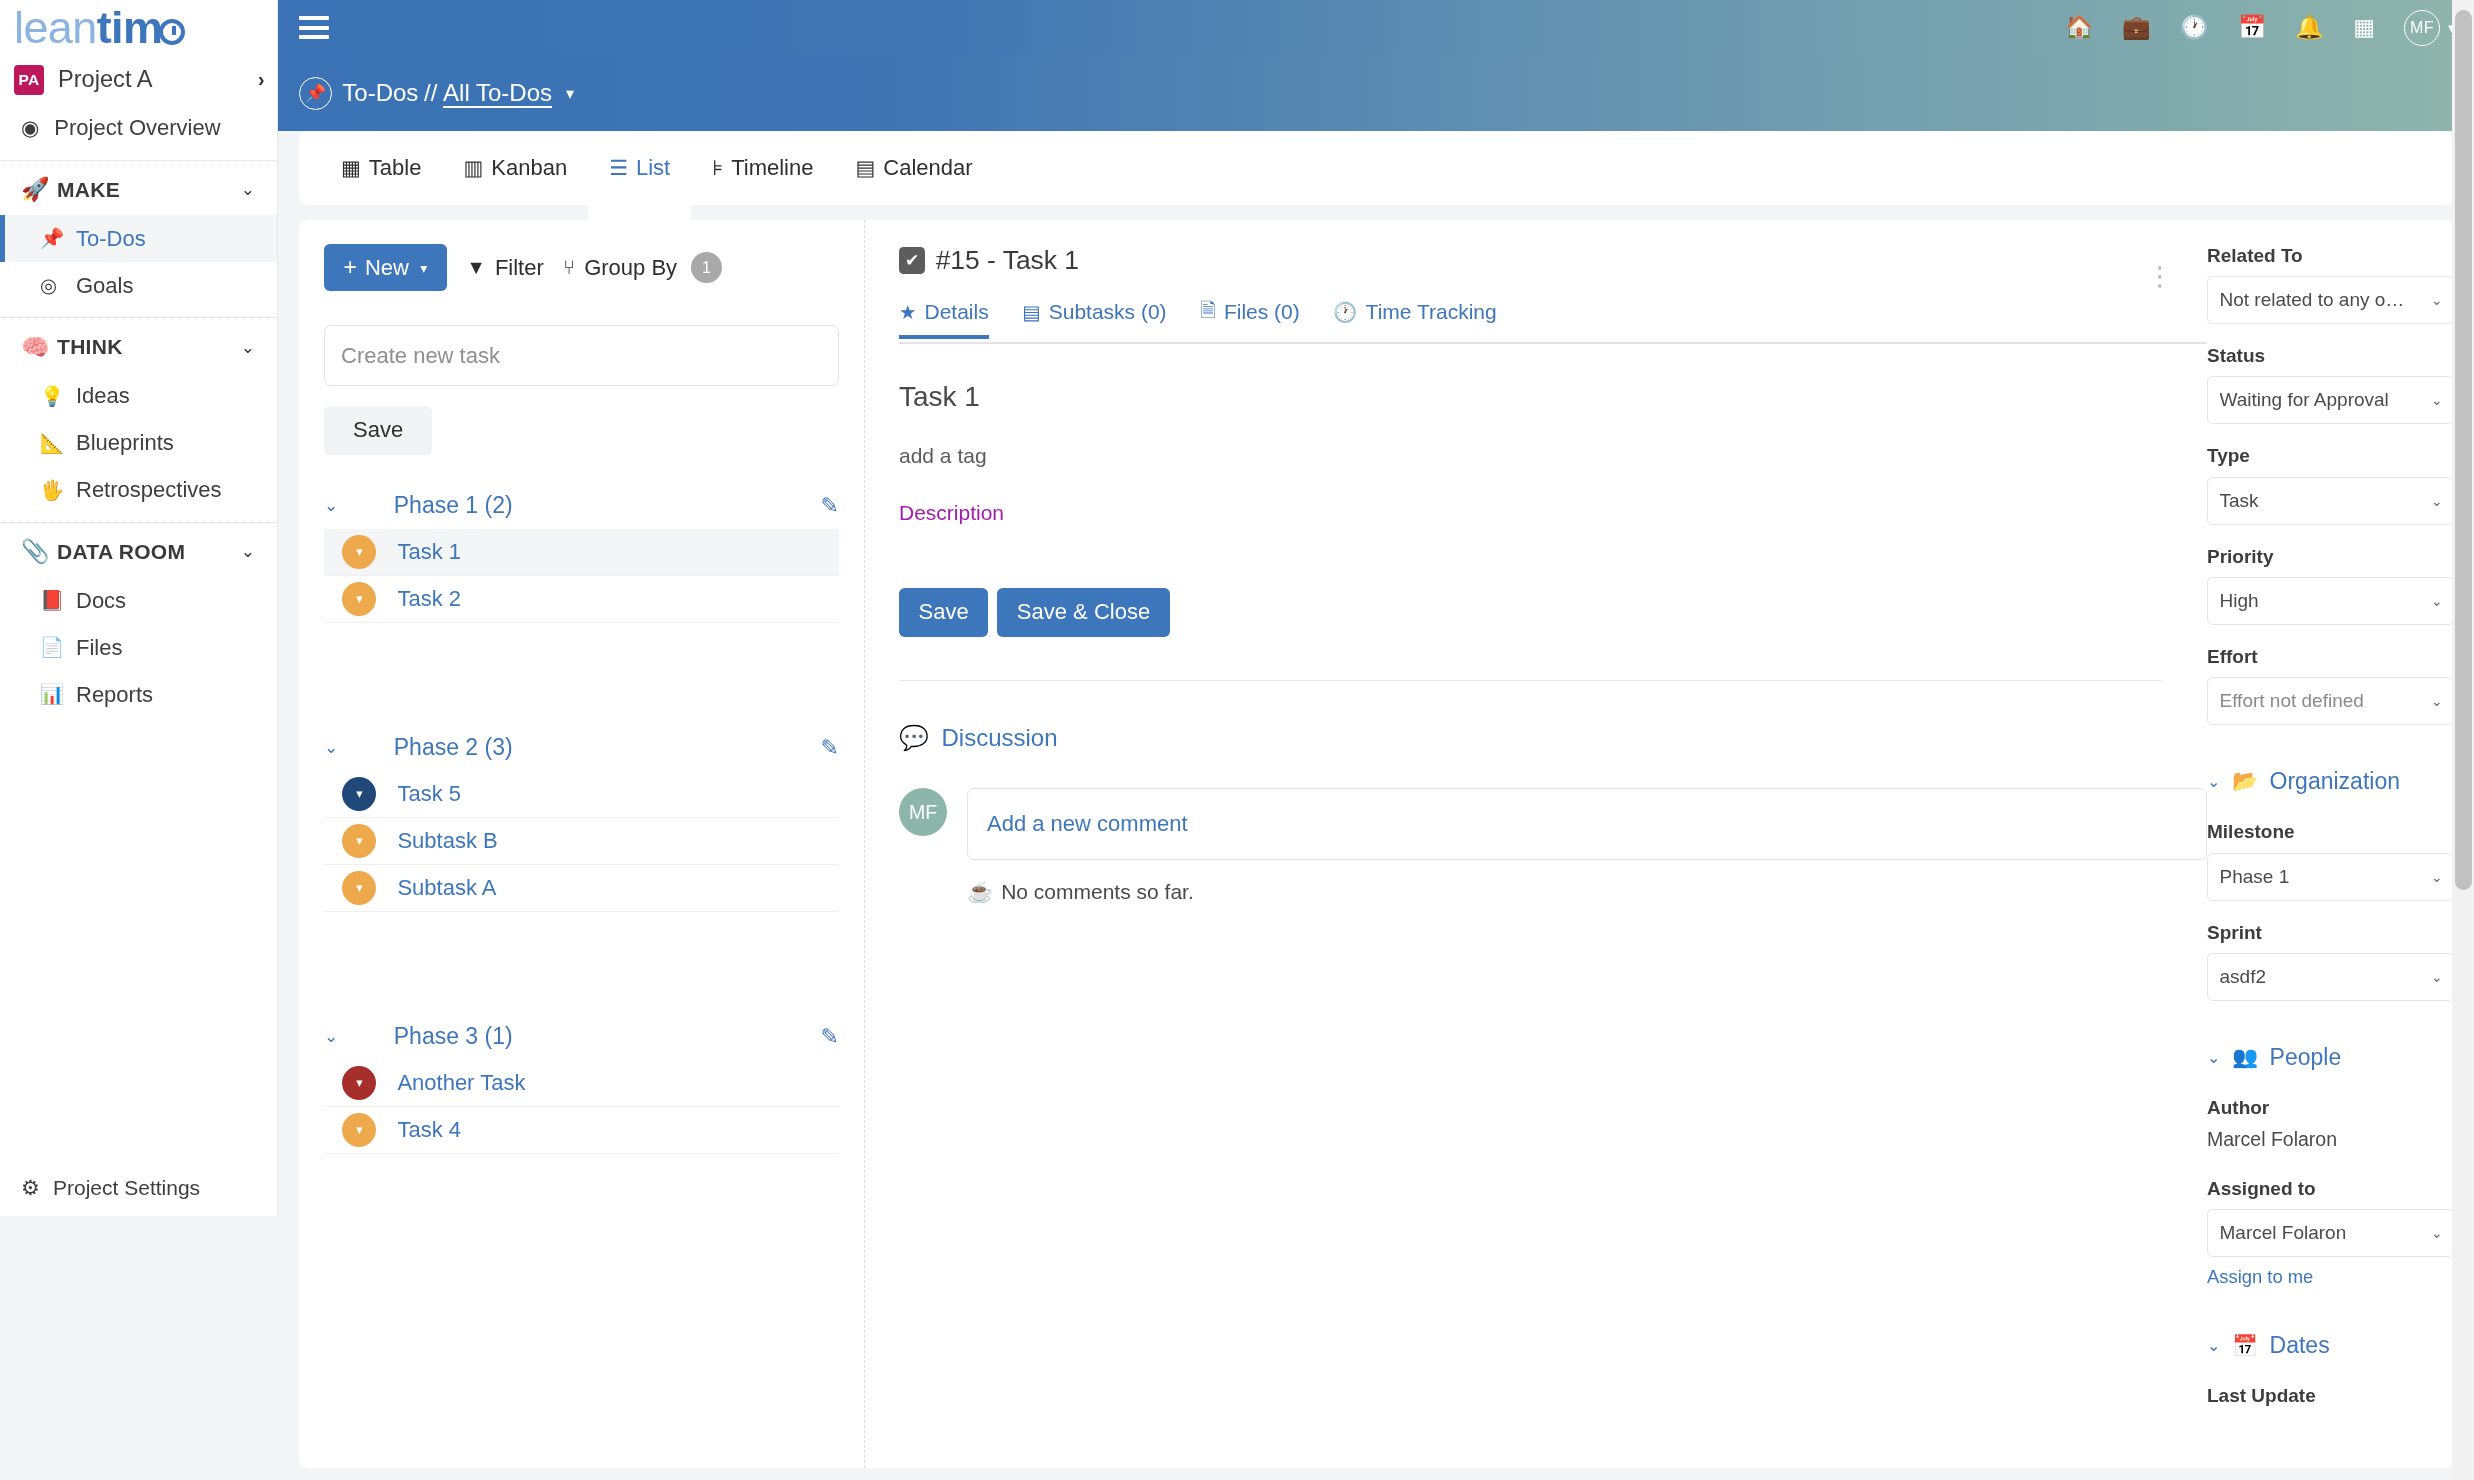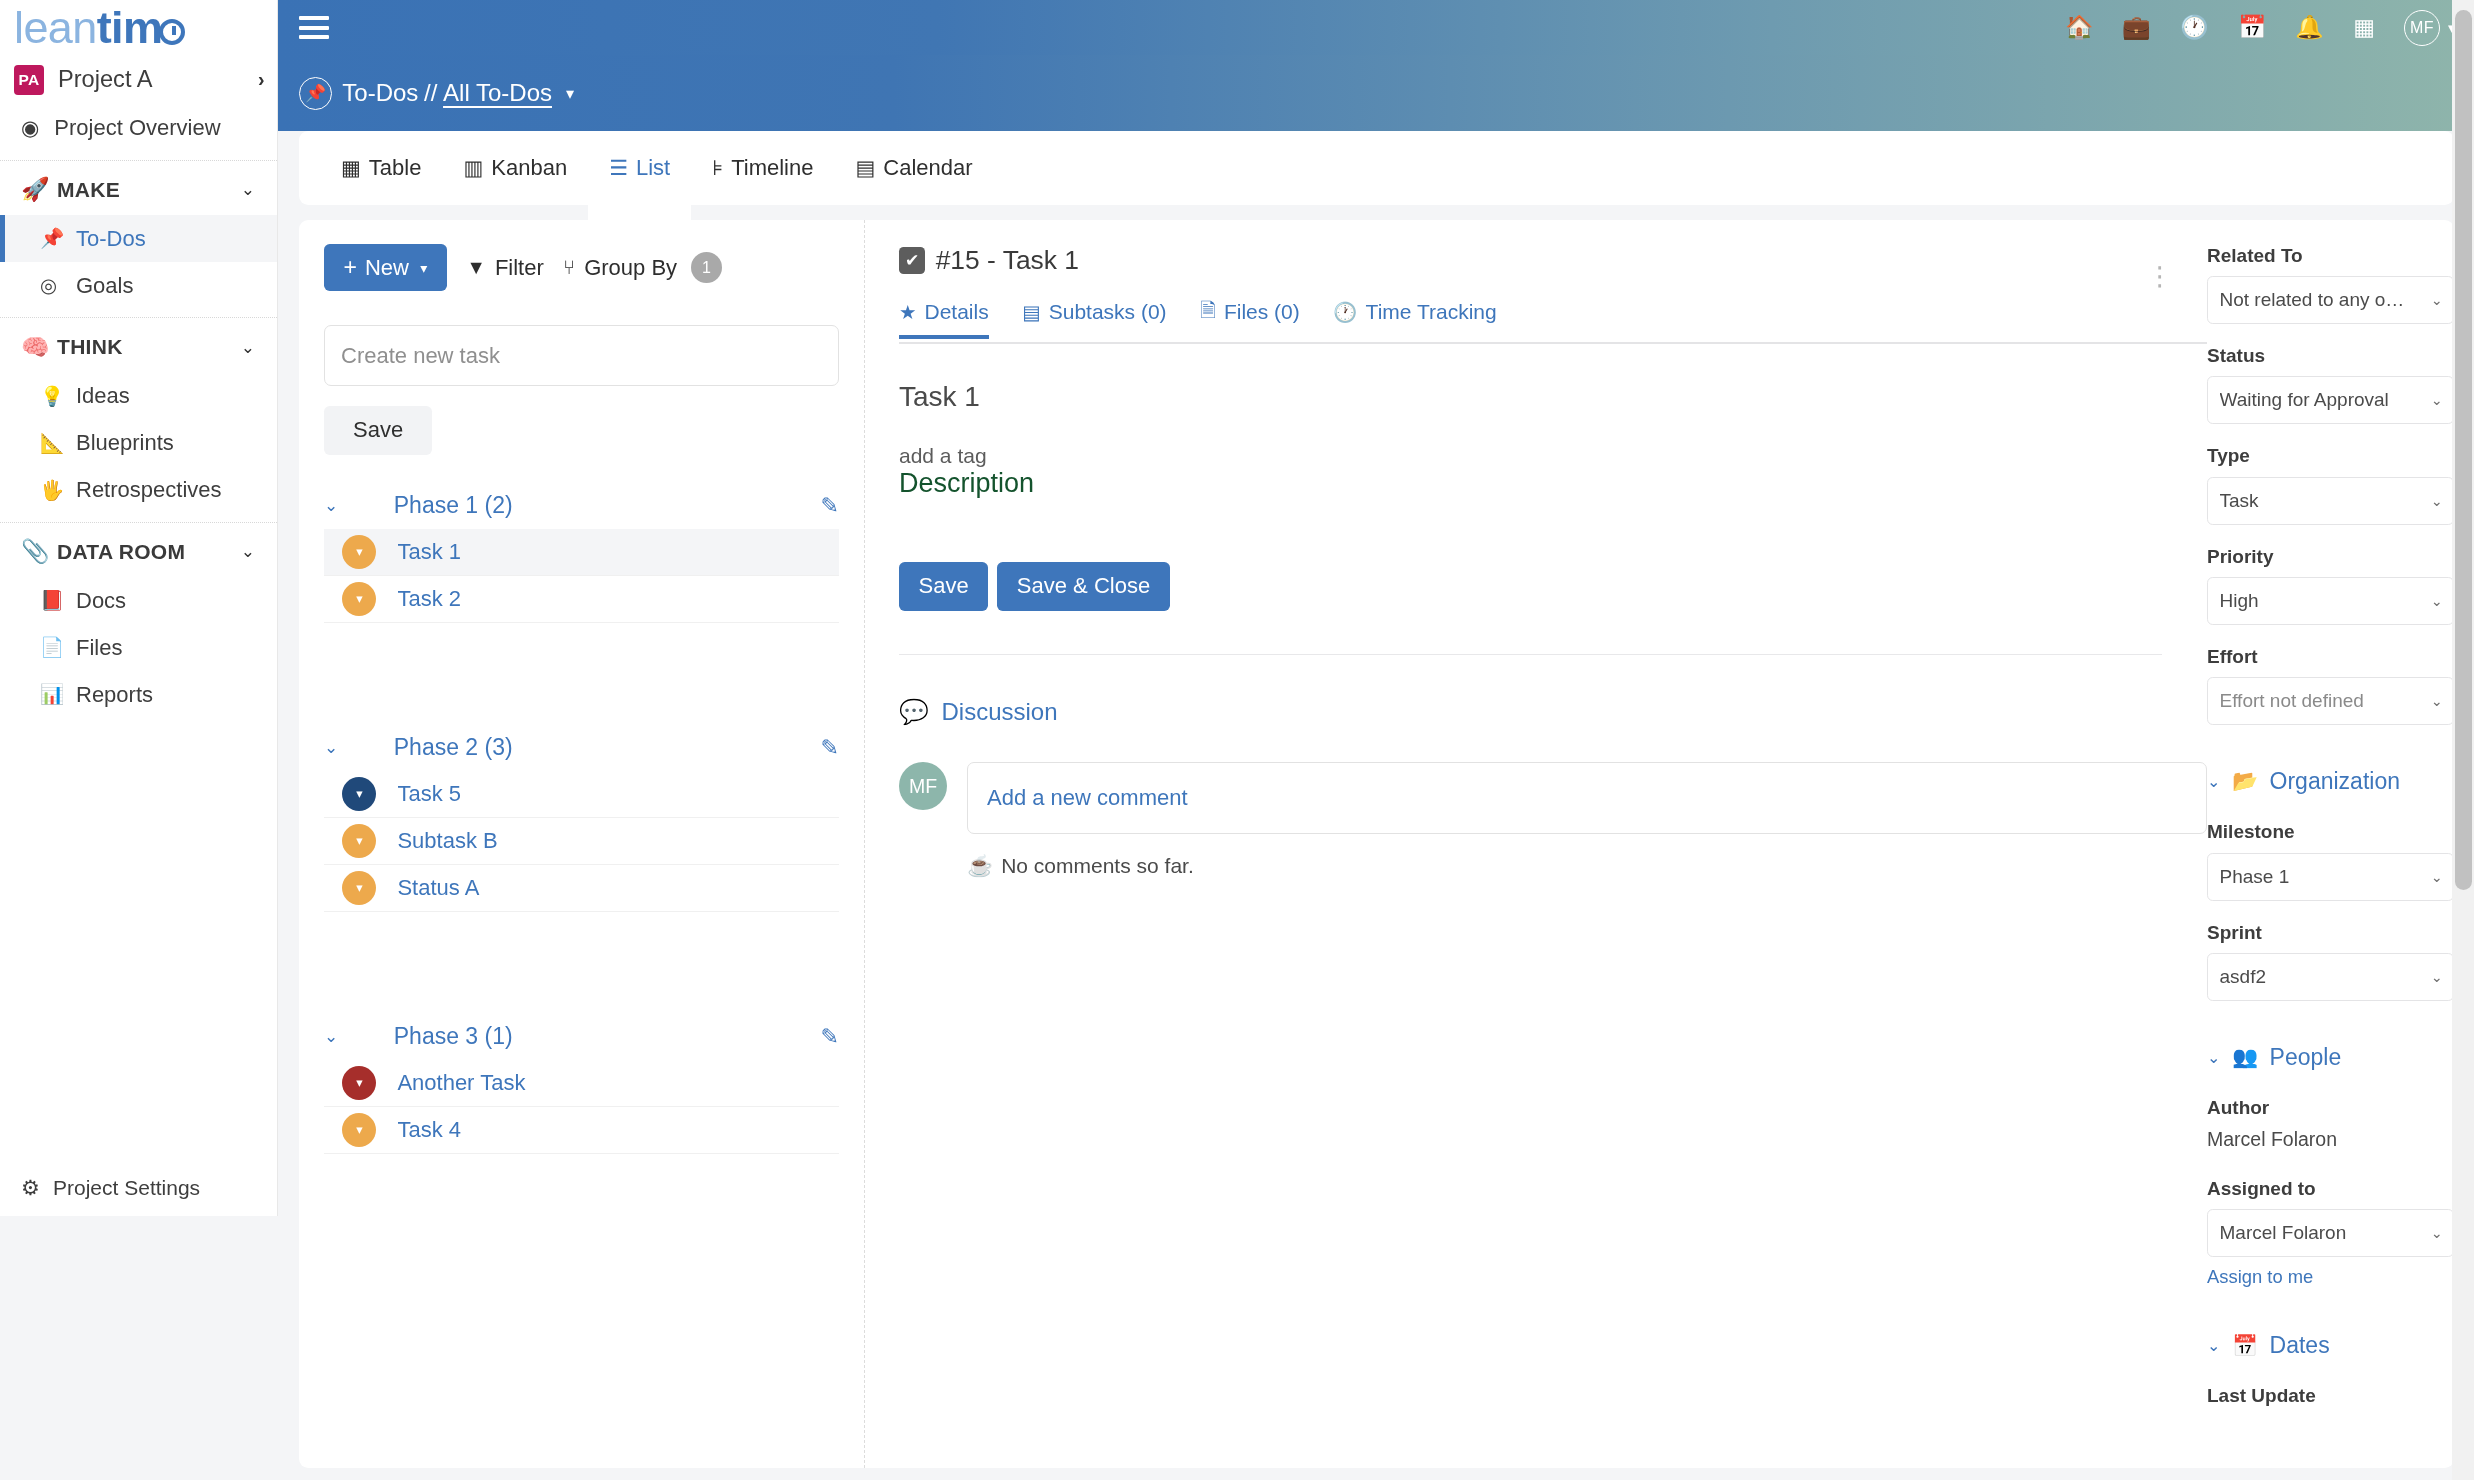--- a/index.html
+++ b/index.html
@@ -221,21 +221,21 @@
     content:""; position:absolute; left:0; right:21px; bottom:0; height:4px; background:#3e76bb;
   }
   .dtabs-line { position:absolute; left:0; right:0; bottom:0; height:1.7px; background:#e4e4e6; }
   .dot-menu {
     position:absolute; right:34px; top:49px; color:#b5b5b5; font-size:26.4px; line-height:.55;
     cursor:pointer; letter-spacing:0;
   }
 
   .task-heading { font-size:28px; color:#4a4a4a; margin-top:37px; }
   .tag-line { font-size:21px; color:#5c5c5c; margin-top:31px; }
-  .desc-line { font-size:27px; color:#14532d; }
+  .desc-line { font-size:21px; color:#a21caf; margin-top:33px; }
 
   .save-row { display:flex; gap:9.2px; margin-top:63px; }
   .btn-blue {
     background:#3e76bb; color:#fff; border:none; border-radius:5.7px;
     height:49px; padding:0 19.5px; font-size:22px; font-family:inherit; cursor:pointer;
   }
 
   .hr { height:1.7px; background:#e8e8ea; margin:43px 45px 0 0; }
 
   .disc-head {
@@ -491,21 +491,21 @@
             <div class="task-row">
               <span class="dot navy">▾</span>
               <span class="task-name">Task 5</span>
             </div>
             <div class="task-row">
               <span class="dot orange">▾</span>
               <span class="task-name">Subtask B</span>
             </div>
             <div class="task-row">
               <span class="dot orange">▾</span>
-              <span class="task-name">Status A</span>
+              <span class="task-name">Subtask A</span>
             </div>
           </div>
 
           <div class="phase-gap"></div>
 
           
           <div class="phase">
             <div class="phase-head">
               <span class="ph-chev">⌄</span>
               <span class="ph-title">Phase 3 (1)</span>

